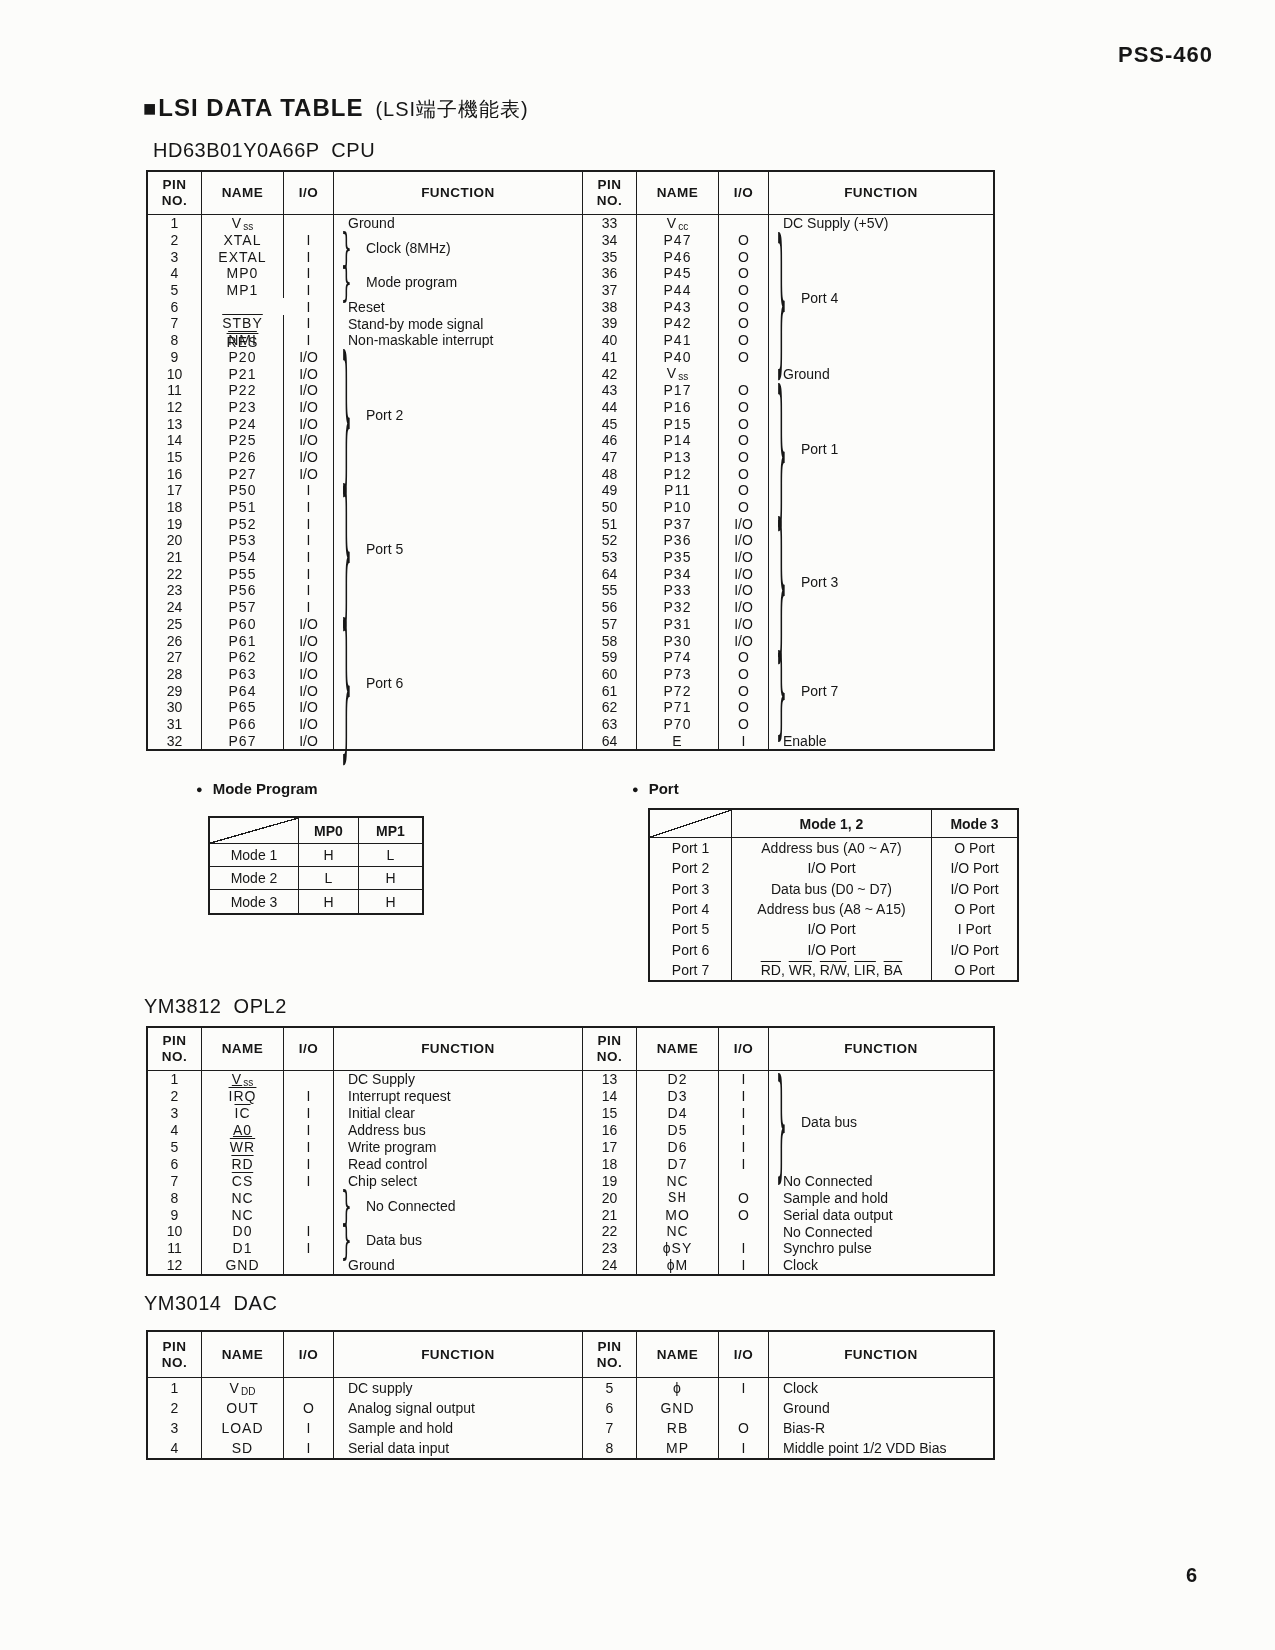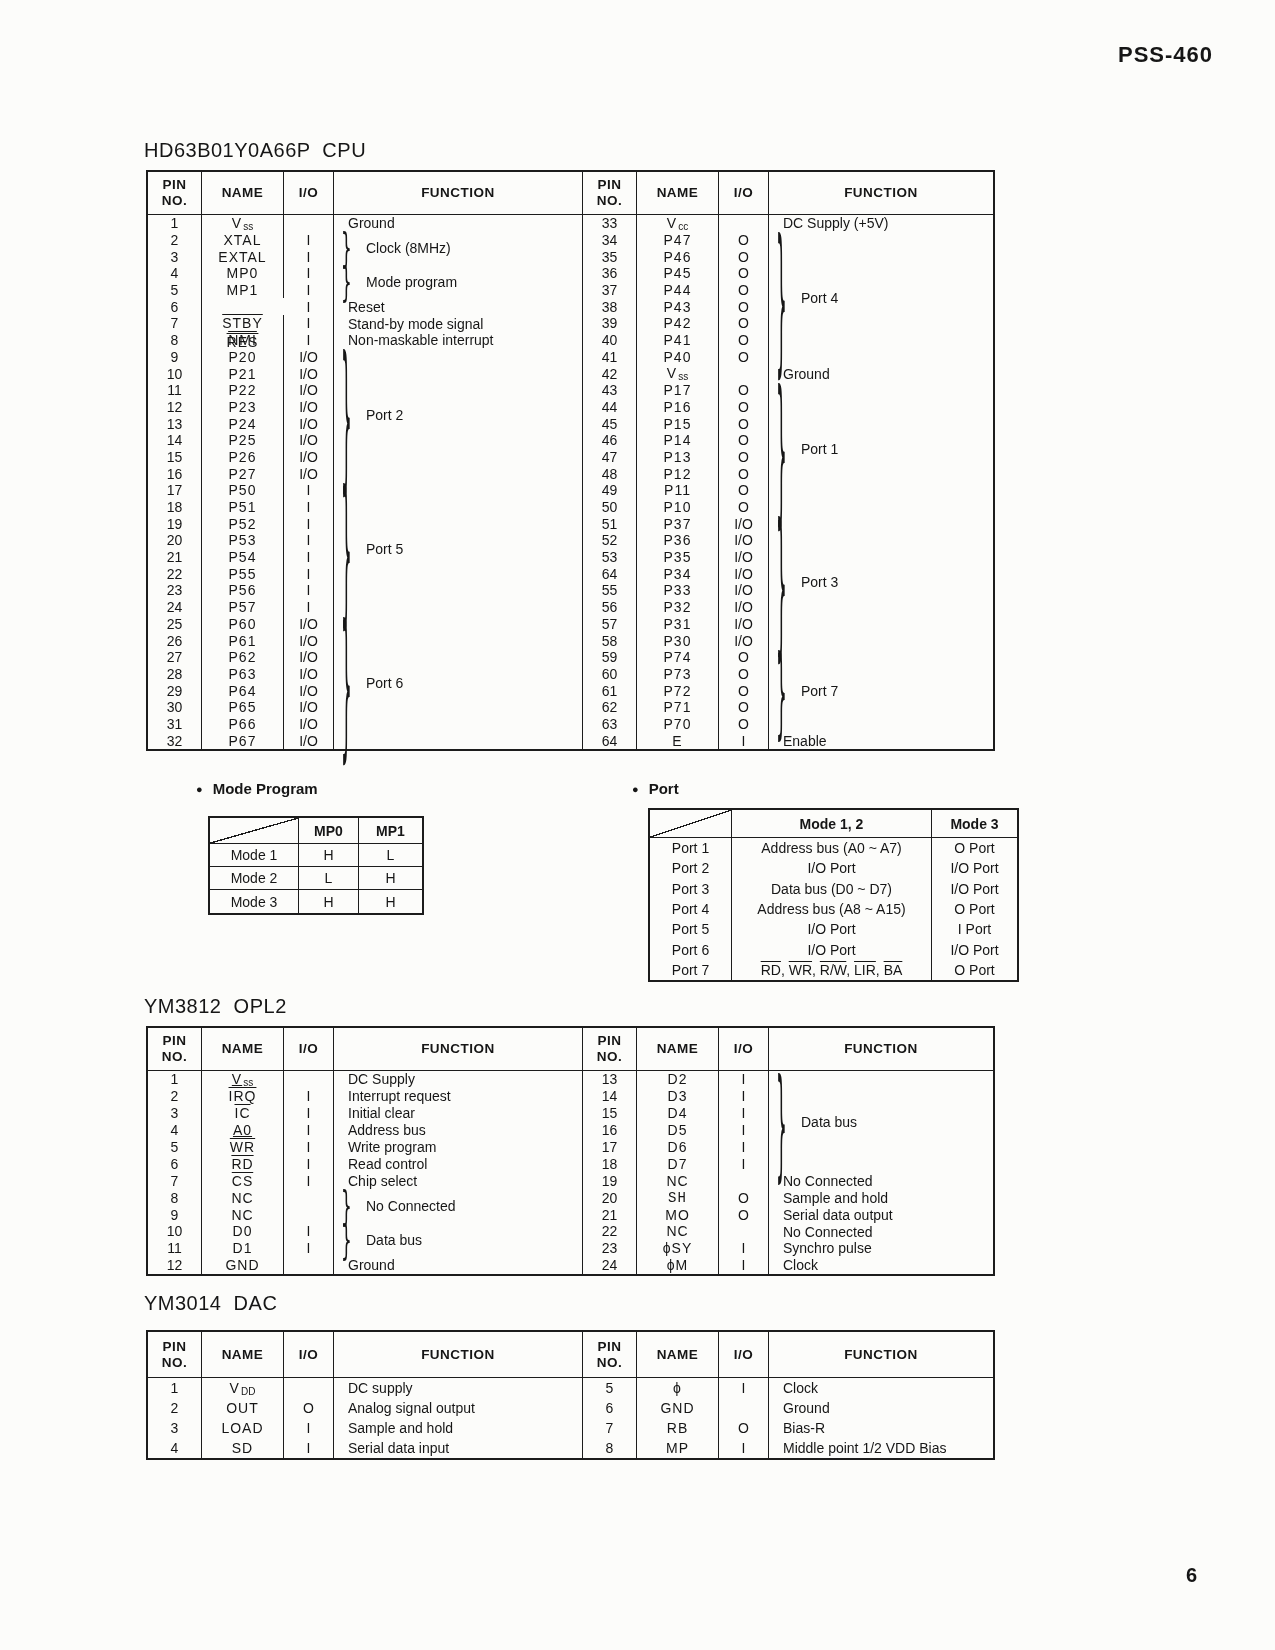--- a/index.html
+++ b/index.html
@@ -54,22 +54,23 @@
   .diag{background:linear-gradient(to bottom right,transparent 48.8%,#1c1c1c 48.8%,#1c1c1c 51.6%,transparent 51.6%);}
   .tokenwrap{white-space:pre;}
 </style>
 </head>
 <body>
 
 <div class="page">
 
   <div class="doc-code">PSS-460</div>
 
-
-  <div class="sec-heading" style="left:144px;top:139px">HD63B01Y0A66P  CPU</div>
+  <div class="main-title"><span class="sq">■</span><span class="tmain">LSI DATA TABLE</span><span class="jp">(LSI端子機能表)</span></div>
+
+  <div class="sec-heading" style="left:153px;top:139px">HD63B01Y0A66P  CPU</div>
 
   <section class="pintable" style="left:146px;top:170px">
     <div class="half hleft">
       <div class="pt-hdr">
         <div class="hc hpin">PIN
 NO.</div>
         <div class="hc">NAME</div>
         <div class="hc">I/O</div>
         <div class="hc hfn">FUNCTION</div>
       </div>

